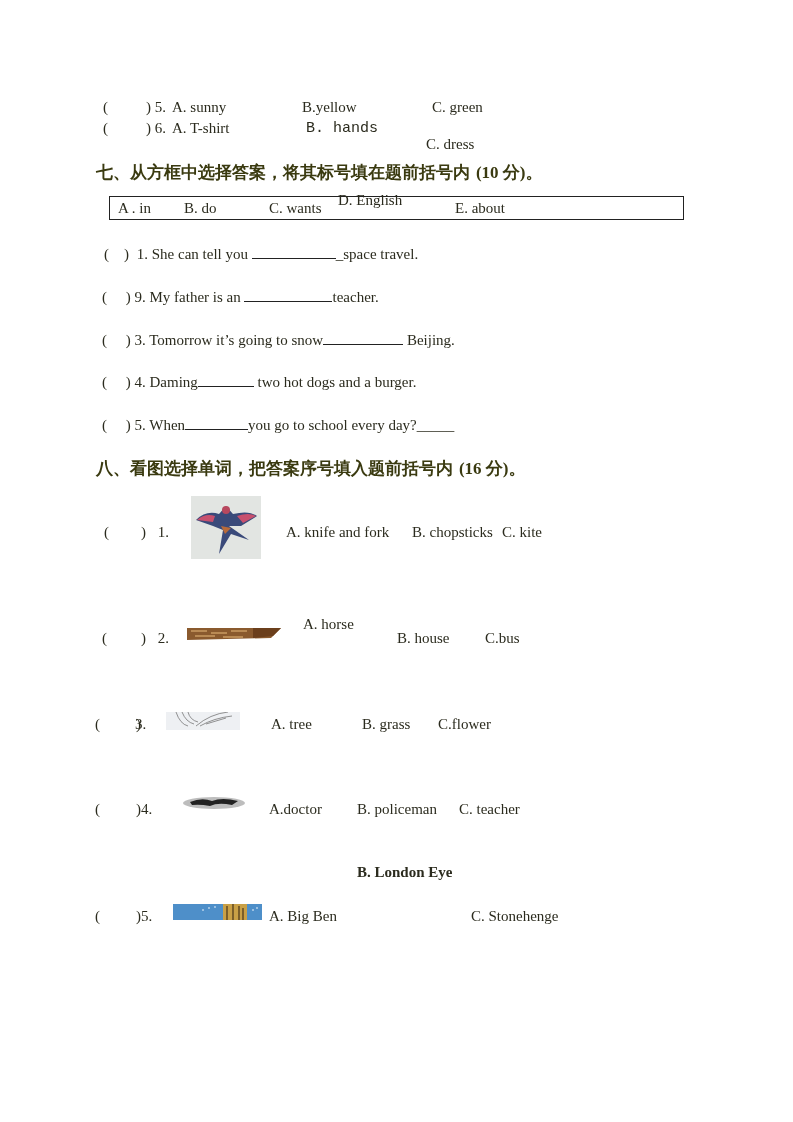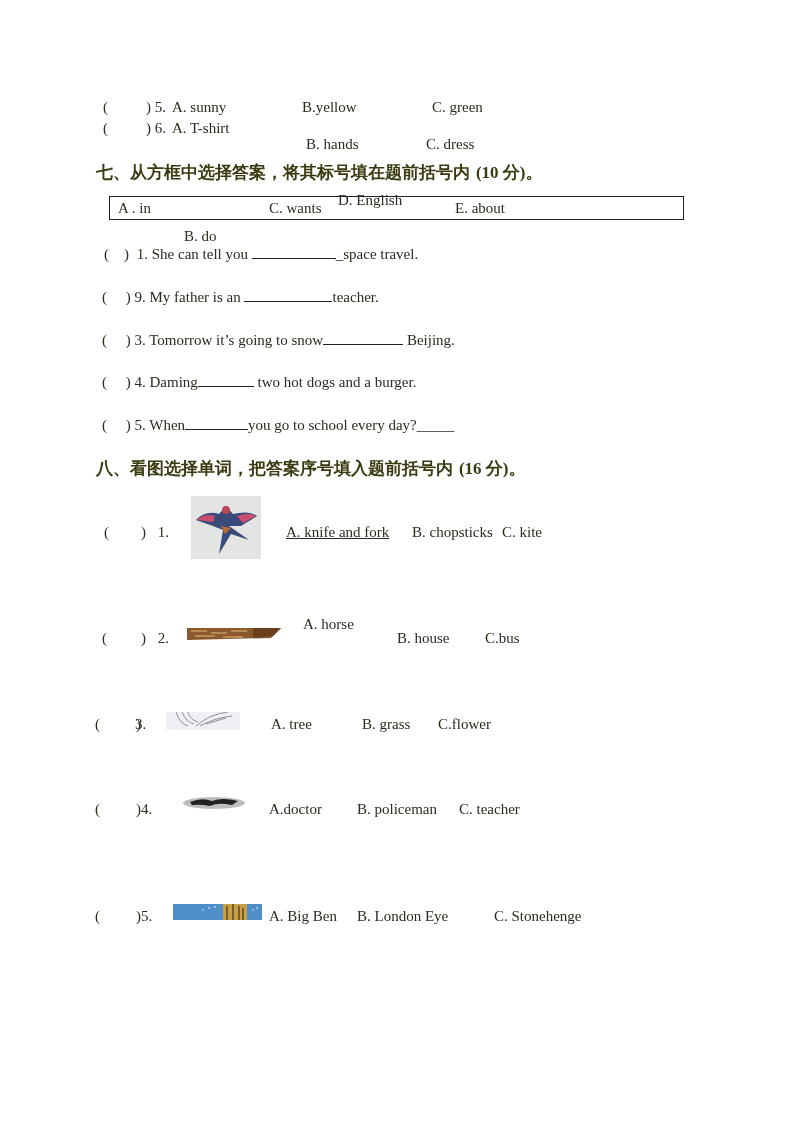--- a/index.html
+++ b/index.html
@@ -22,31 +22,31 @@
 </div>
 <div class="abs" style="left:172px;top:99px;">A.  sunny</div>
 <div class="abs" style="left:302px;top:99px;text-align:center;">B.yellow</div>
 <div class="abs" style="left:432px;top:99px;">C.  green</div>
 
 <div class="abs" style="left:103px;top:120px;">
   <span>(</span><span style="display:inline-block;width:38px;"></span><span>)</span>
   <span>6.</span>
 </div>
 <div class="abs" style="left:172px;top:120px;">A.  T-shirt</div>
-<div class="abs" style="left:306px;top:136px;">B.  hands</div>
+<div class="abs" style="left:306px;top:120px;font-family:Liberation Mono, monospace;">B.  hands</div>
 <div class="abs" style="left:426px;top:136px;">C.  dress</div>
 
 <div class="abs heading" style="left:96px;top:161px;">
   <span>七、从方框中选择答案，将其标号填在题前括号内</span>
   <span class="num">(10 分)。</span>
 </div>
 
 <div class="box"></div>
 <div class="abs" style="left:118px;top:200px;">A . in</div>
-<div class="abs" style="left:184px;top:200px;margin-top:28px;">B. do</div>
+<div class="abs" style="left:184px;top:200px;">B. do</div>
 <div class="abs" style="left:250px;top:200px;margin-left:19px;">C. wants</div>
 <div class="abs" style="left:338px;top:192px;">D. English</div>
 <div class="abs" style="left:455px;top:200px;">E. about</div>
 
 <div class="abs" style="left:104px;top:246px;">
   <span>(&nbsp;&nbsp;&nbsp;&nbsp;)</span>
   <span style="margin-left:4px;">1. She can tell you </span><span class="blank" style="width:84px;"></span><span>_space travel.</span>
 </div>
 
 <div class="abs" style="left:102px;top:289px;">
@@ -81,21 +81,21 @@
 <div class="img" style="left:191px;top:496px;width:70px;height:63px;background:#dfe3e0;">
   <svg width="70" height="63" viewBox="0 0 70 63">
     <rect width="70" height="63" fill="#e2e5e2"></rect>
     <path d="M5 24 Q15 14 28 18 L35 10 L42 18 Q58 14 66 20 L50 30 L38 30 L58 44 L40 38 L28 58 L32 34 L22 30 Z" fill="#3a4a7a"></path>
     <path d="M6 24 Q14 17 24 20 L22 26 Z" fill="#c8506e"></path>
     <path d="M46 20 Q58 16 65 20 L52 27 Z" fill="#c8506e"></path>
     <circle cx="35" cy="14" r="4" fill="#b8485e"></circle>
     <path d="M30 30 L40 32 L34 38 Z" fill="#b86a3a"></path>
   </svg>
 </div>
-<div class="abs" style="left:286px;top:524px;text-decoration:underline;">A. knife and fork</div>
+<div class="abs" style="left:286px;top:524px;">A. knife and fork</div>
 <div class="abs" style="left:412px;top:524px;">B. chopsticks</div>
 <div class="abs" style="left:502px;top:524px;">C. kite</div>
 
 <div class="abs" style="left:102px;top:630px;">
   <span>(</span><span style="display:inline-block;width:34px;"></span><span>)</span>
   <span style="margin-left:8px;">2.</span>
 </div>
 <div class="img" style="left:187px;top:626px;width:94px;height:14px;">
   <svg width="94" height="14" viewBox="0 0 94 14">
     <path d="M0 2 L94 2 L84 12 L0 14 Z" fill="#8a5a2e"></path>
@@ -144,14 +144,14 @@
     <rect x="50" y="0" width="24" height="16" fill="#c9a046"></rect>
     <path d="M54 2 L54 16 M60 0 L60 16 M66 2 L66 16 M70 4 L70 16" stroke="#5a4320" stroke-width="1.4"></path>
     <circle cx="30" cy="6" r="0.8" fill="#fff"></circle>
       <circle cx="36" cy="4" r="0.8" fill="#fff"></circle>
       <circle cx="42" cy="3" r="0.8" fill="#fff"></circle>
     <circle cx="80" cy="6" r="0.8" fill="#fff"></circle>
       <circle cx="84" cy="4" r="0.8" fill="#fff"></circle>
   </svg>
 </div>
 <div class="abs" style="left:269px;top:908px;">A. Big Ben</div>
-<div class="abs" style="left:357px;top:908px;">B. London Eye</div>
-<div class="abs" style="left:494px;top:908px;">C. Stonehenge</div>
+<div class="abs" style="left:357px;top:864px;font-weight:bold;">B. London Eye</div>
+<div class="abs" style="left:471px;top:908px;">C. Stonehenge</div>
 
 </body></html>

